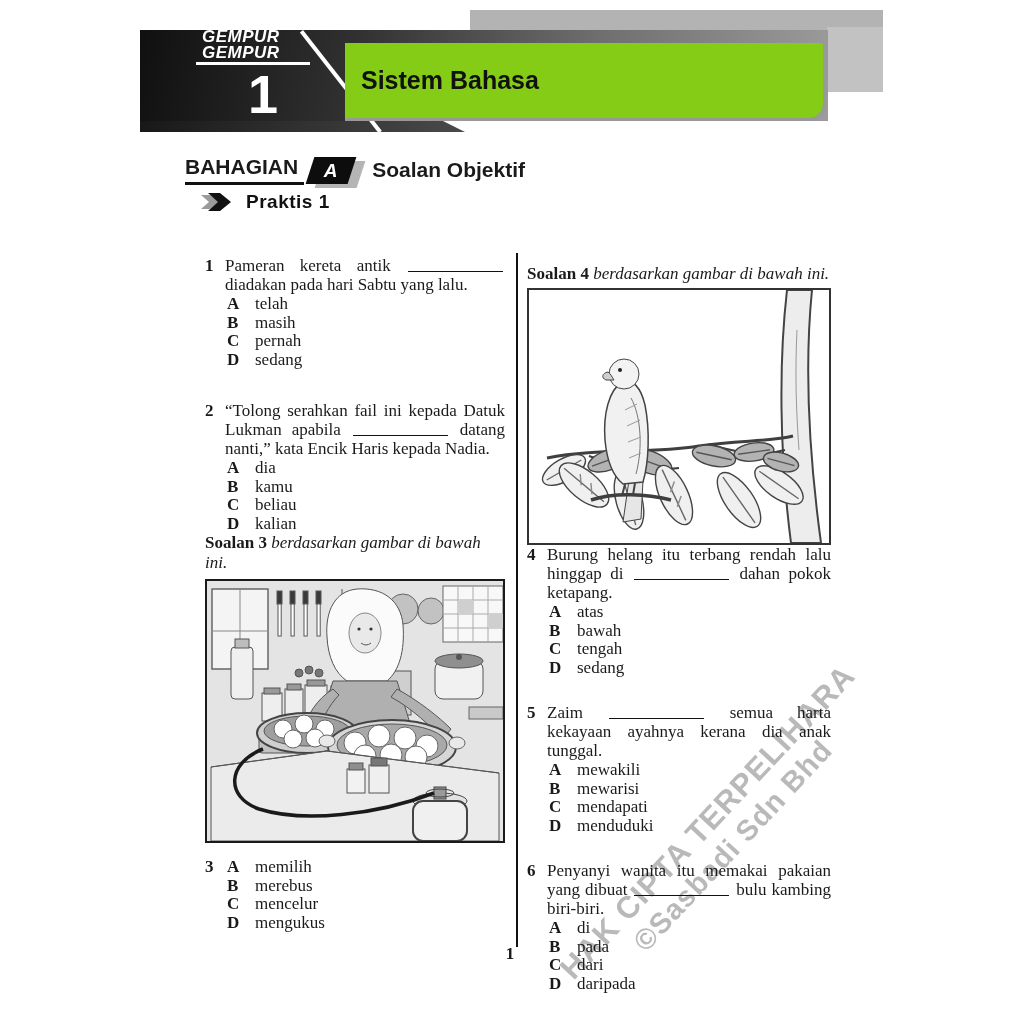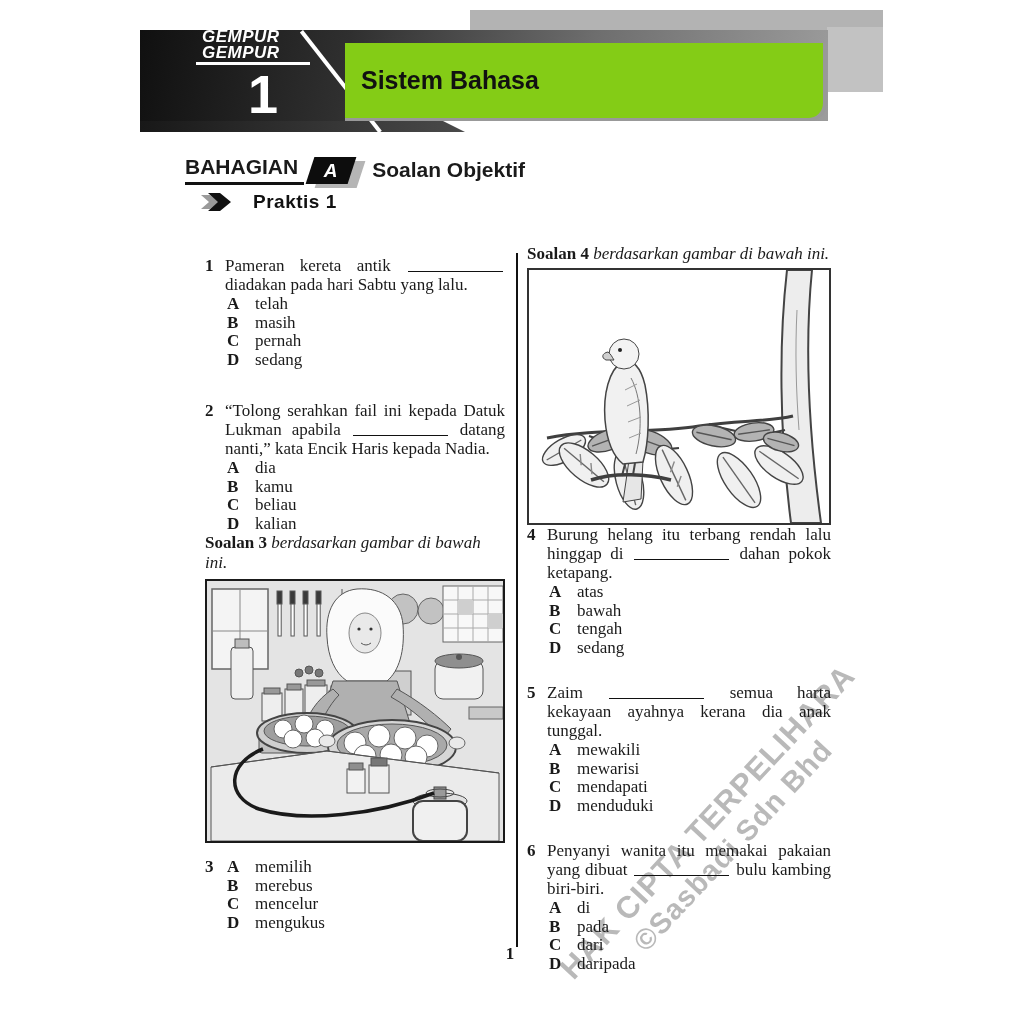--- a/index.html
+++ b/index.html
@@ -29,30 +29,30 @@
   
   .bahagian-row{position:absolute;left:185px;top:155px;display:flex;align-items:center;
             font-family:"Liberation Sans",sans-serif;}
   .bahagian-label{font-weight:bold;font-size:21px;border-bottom:3px solid #111;padding:0 6px 3px 0;}
   .badge-wrap{position:relative;width:42px;height:27px;margin-left:6px;}
   .badge-shadow{position:absolute;left:9px;top:4px;width:42px;height:27px;background:#b5b5b5;transform:skewX(-18deg);}
   .badge-black{position:absolute;left:0;top:0;width:42px;height:27px;background:#0d0d0d;transform:skewX(-18deg);
             display:flex;align-items:center;justify-content:center;}
   .badge-letter{color:#fff;font-style:italic;font-weight:bold;font-size:19px;transform:skewX(18deg);}
   .section-title{font-weight:bold;font-size:21px;margin-left:20px;}
-  .praktis-row{position:absolute;left:200px;top:190px;display:flex;align-items:center;gap:17px;
+  .praktis-row{position:absolute;left:200px;top:190px;display:flex;align-items:center;gap:10px;
             font-family:"Liberation Sans",sans-serif;}
   .praktis-label{font-weight:900;font-size:19px;letter-spacing:.5px;color:#111;}
   .instruction{position:absolute;left:200px;top:221px;width:632px;font-size:17.5px;font-style:italic;}
   .instr-bold{font-weight:bold;font-style:normal;}
 
   
   .divider{position:absolute;left:516px;top:253px;width:2px;height:694px;background:#111;}
   .col-left{position:absolute;left:205px;top:256px;width:300px;}
-  .col-right{position:absolute;left:527px;top:244px;width:304px;}
+  .col-right{position:absolute;left:527px;top:264px;width:304px;}
 
   .q{display:flex;}
   .qnum{width:20px;flex:none;font-weight:bold;font-size:17px;line-height:19px;}
   .qbody{flex:1;}
   .qtext{margin:0;text-align:justify;font-size:17px;line-height:19px;}
   .blank{display:inline-block;width:95px;border-bottom:1.6px solid #111;transform:translateY(1px);margin:0 2px;}
   .opts{margin-top:1px;}
   .opt{display:flex;font-size:17px;line-height:18.5px;}
   .optletter{width:28px;flex:none;font-weight:bold;padding-left:2px;}
 

